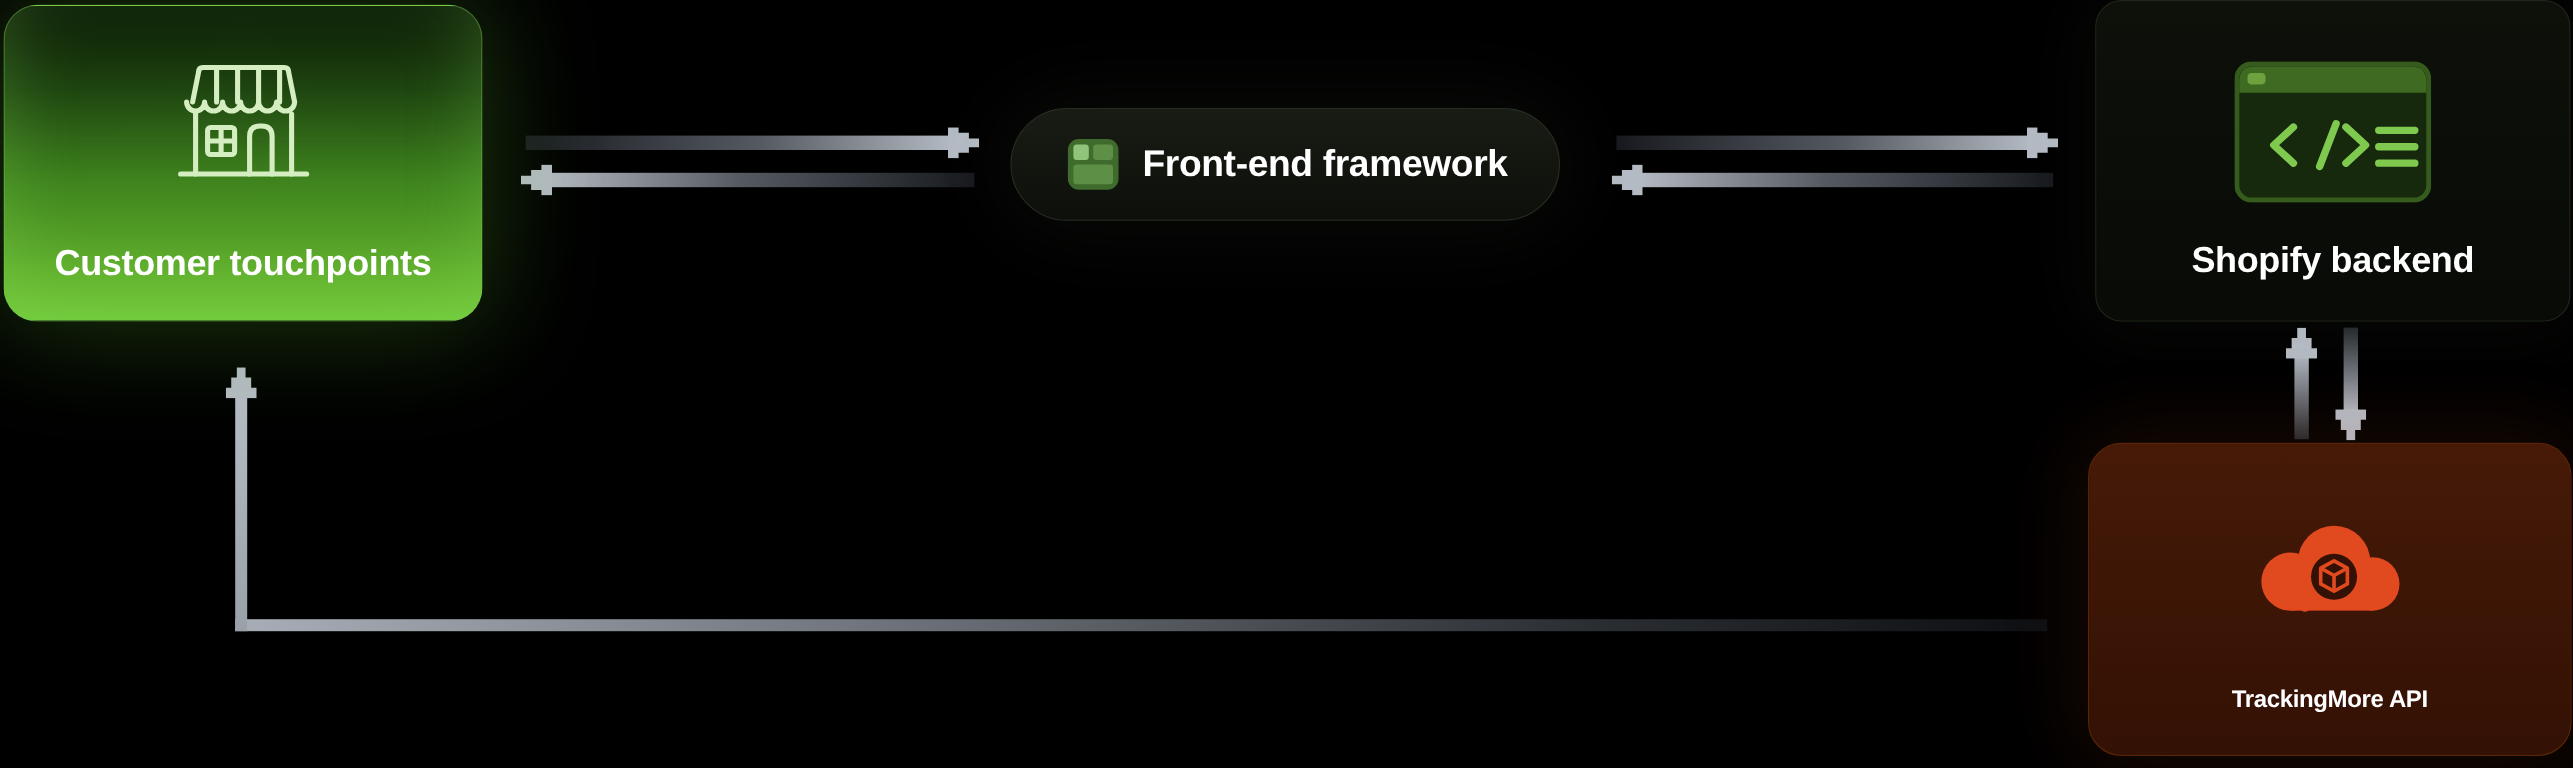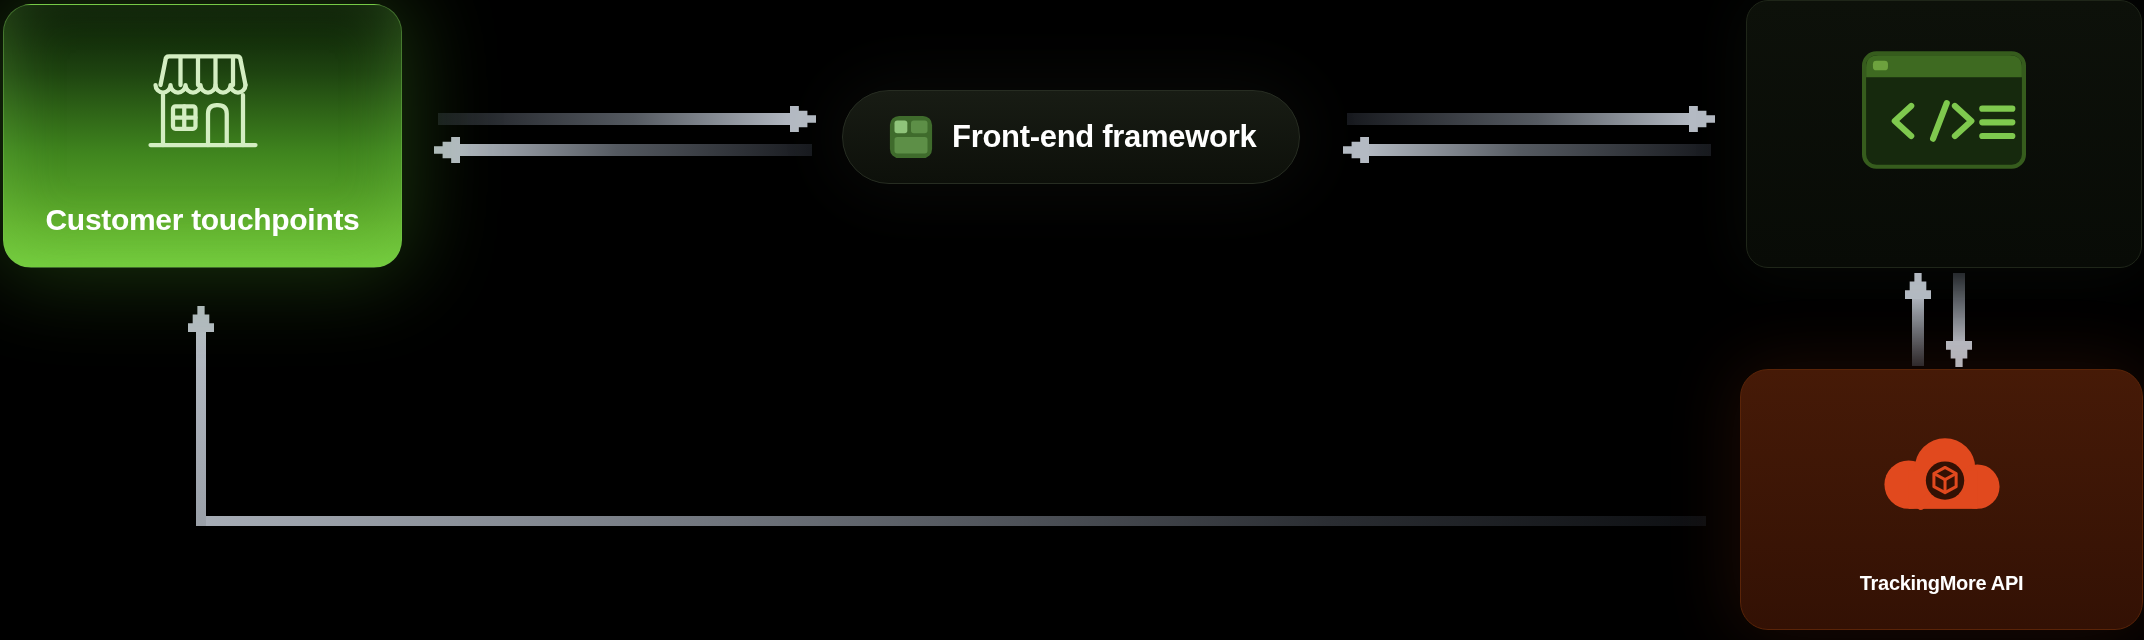--- a/index.html
+++ b/index.html
@@ -158,20 +158,21 @@
       <rect x="1.5" y="1.5" width="117" height="83" rx="9" fill="#16290d" stroke="#365c1d" stroke-width="3"></rect>
       <path d="M3 12 Q3 3 12 3 H108 Q117 3 117 12 V19 H3 Z" fill="#3e6a21"></path>
       <rect x="8" y="7" width="11" height="7" rx="2.5" fill="#6da23e"></rect>
       <g stroke="#7fc94e" stroke-width="4.5" stroke-linecap="round" stroke-linejoin="round" fill="none">
         <path d="M36 40 L24 51 L36 62"></path>
         <path d="M52 64 L62 38"></path>
         <path d="M68 40 L80 51 L68 62"></path>
         <path d="M88 42 H110 M88 52 H110 M88 62 H110"></path>
       </g>
     </svg>
+    <div class="node-label">Shopify backend</div>
   </div>
 
   <div class="node trackingmore-node">
     <svg width="152" height="101" viewBox="0 0 150 100">
       <g fill="#e1491e">
         <circle cx="42" cy="62" r="24"></circle>
         <circle cx="78" cy="46" r="30"></circle>
         <circle cx="110" cy="64" r="22"></circle>
         <rect x="42" y="48" width="68" height="38"></rect>
       </g>

